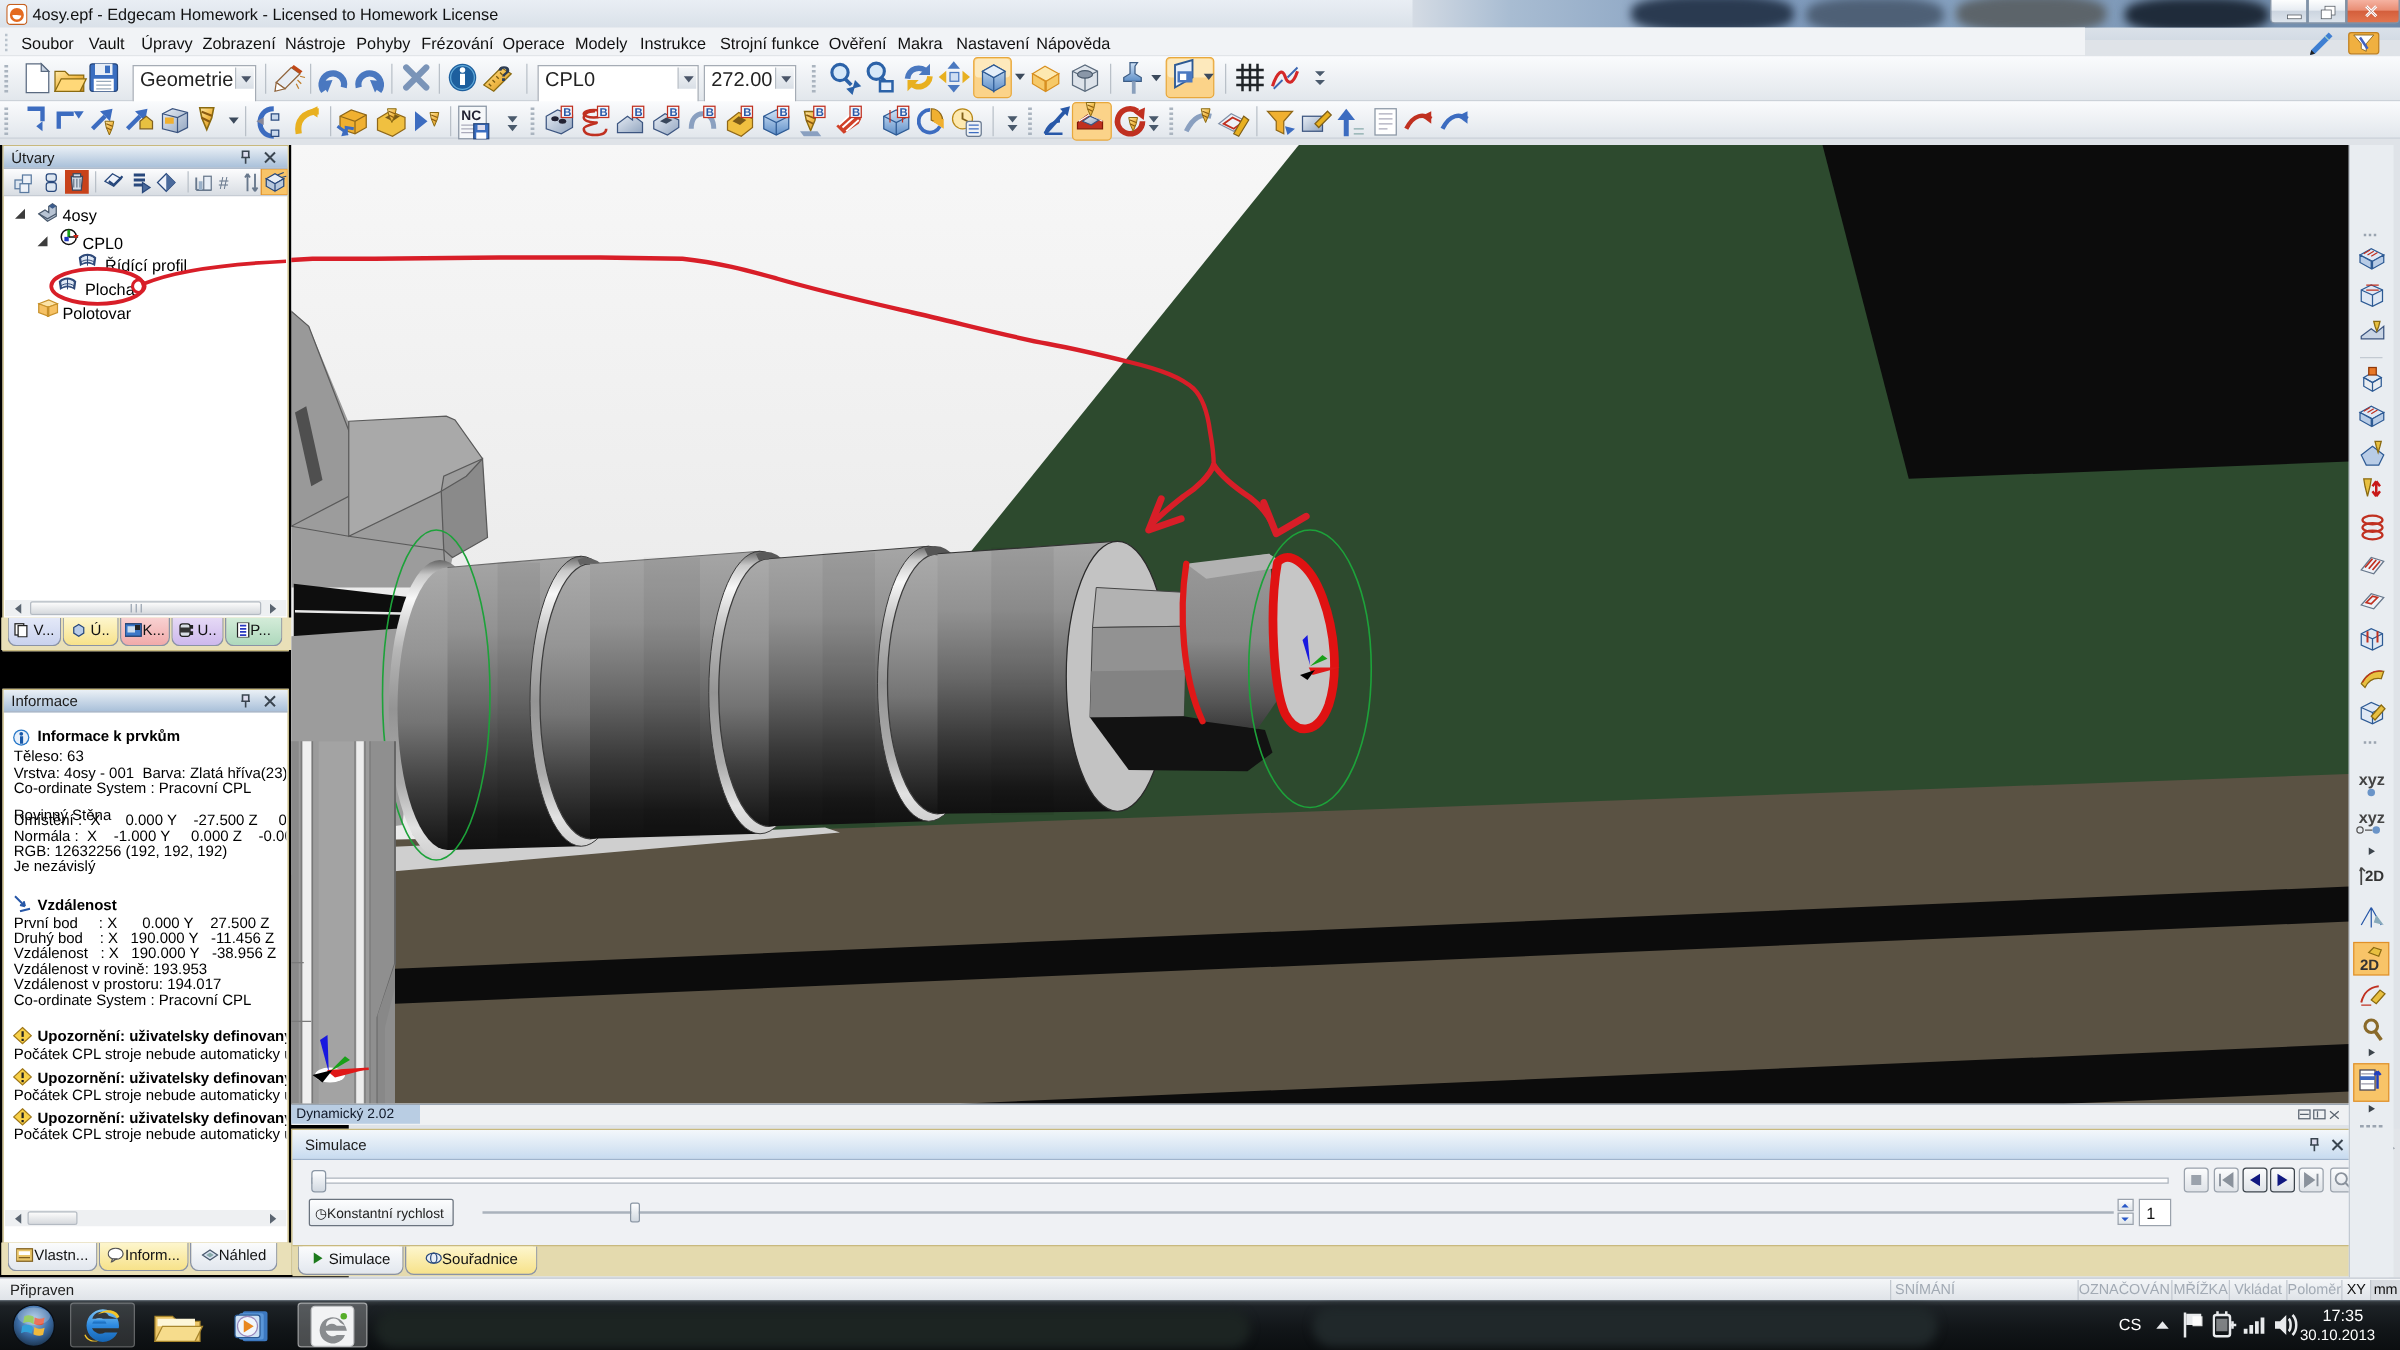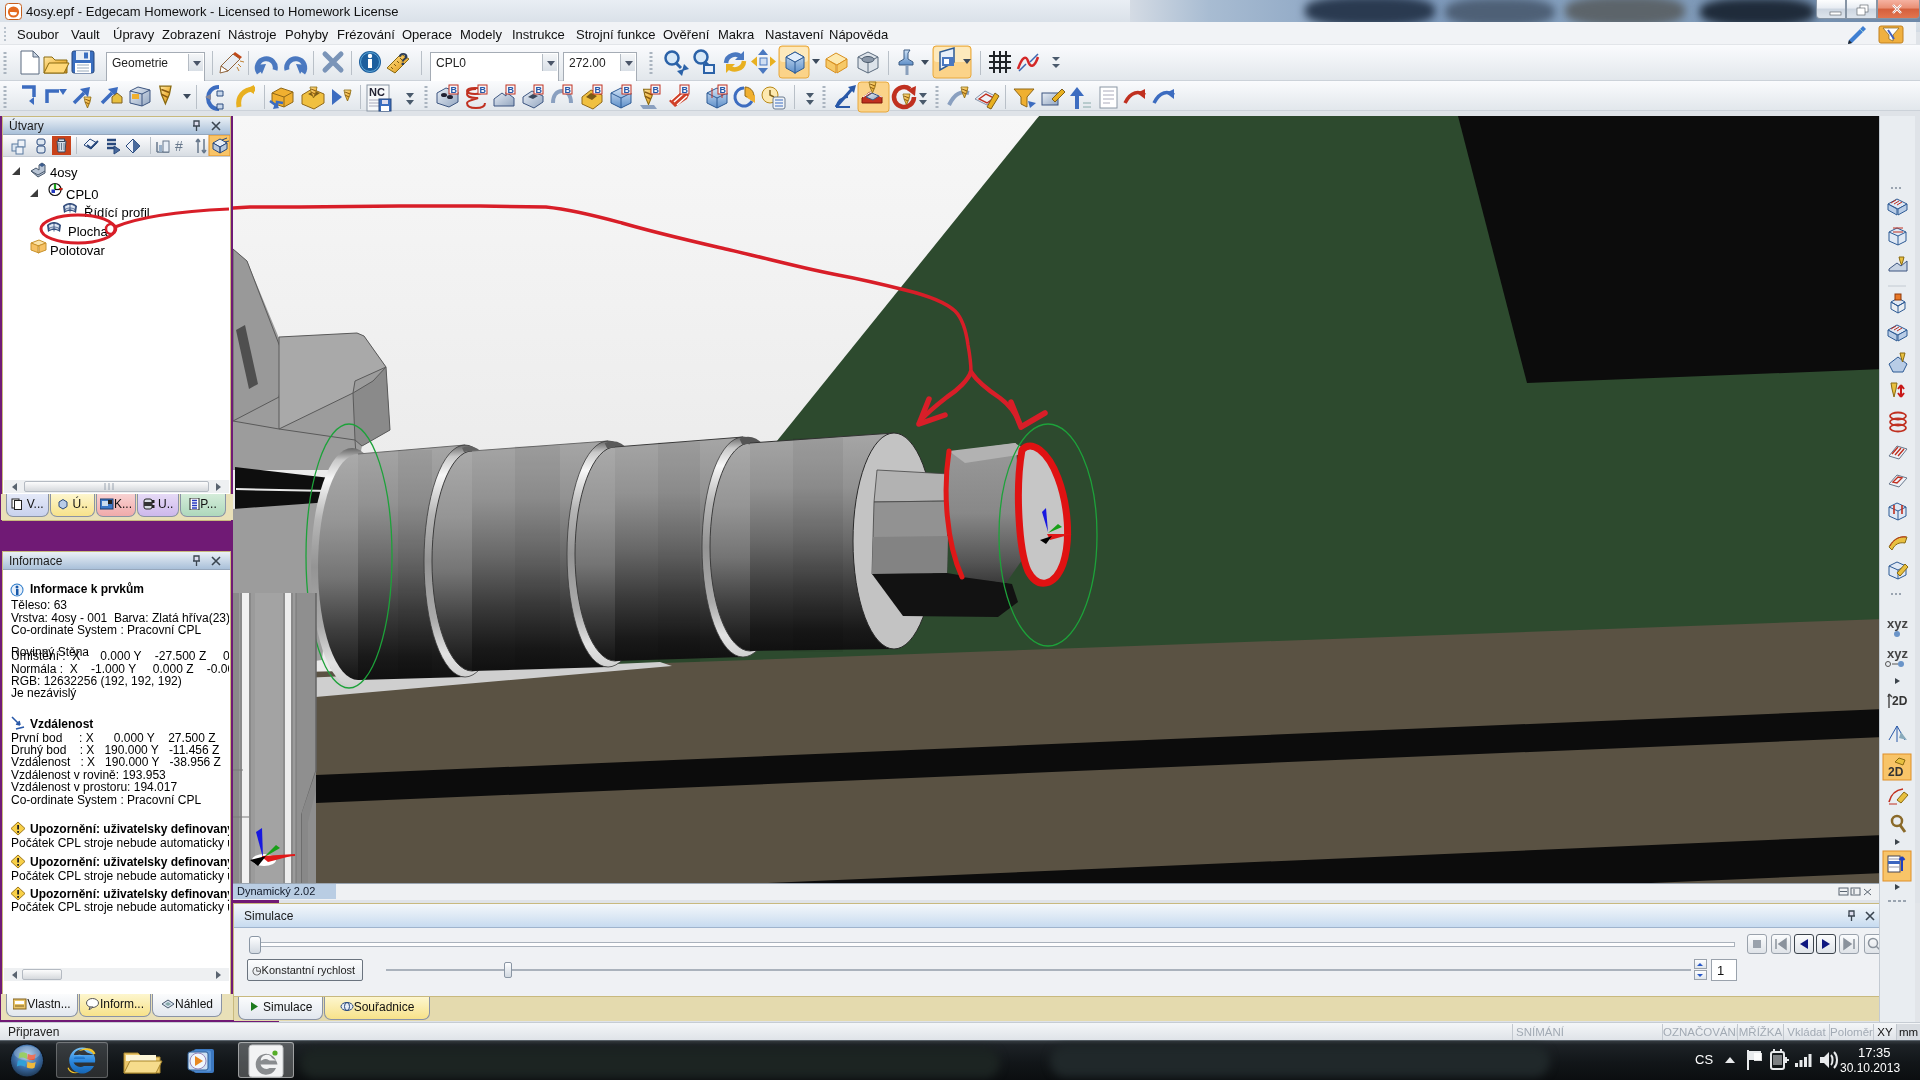--- a/index.html
+++ b/index.html
@@ -7,32 +7,32 @@
 
 #titlebar{left:0;top:0;width:1920px;height:32px;background:linear-gradient(#e9eef4,#d3dbe4);overflow:hidden}
 #titlebar .ttxt{left:26px;top:4px;font-size:13px;color:#111}
 #tphoto{left:1130px;top:0;width:790px;height:22px;background:linear-gradient(90deg,#d4dbe4 0%,#a8bcd2 10%,#7e9abc 35%,#87a2c0 60%,#6d88a8 100%);overflow:hidden}
 .blob{position:absolute;filter:blur(4px)}
 .winbtn{top:0;height:19px;border:1px solid #8795a5;border-top:none;background:linear-gradient(#fdfefe 0%,#e7ecf2 45%,#ccd5e0 50%,#dde4ec 100%)}
 #btnmin{left:1816px;width:30px;border-radius:0 0 0 4px}
 #btnmax{left:1846px;width:31px}
 #btnclose{left:1877px;width:43px;background:linear-gradient(#f5b2a1 0%,#e98e74 45%,#d45f3c 50%,#e2754f 100%);border-radius:0 0 4px 0}
 
-#menubar{left:0;top:22px;width:1916px;height:23px;background:#f1f3f6;border-bottom:1px solid #e2e5e9}
+#menubar{left:0;top:22px;width:1668px;height:23px;background:#f1f3f6;border-bottom:1px solid #e2e5e9}
 #menubar span{position:absolute;top:5px;font-size:13px;color:#101010}
 
 .toolrow{left:0;width:1920px;background:linear-gradient(#fafbfd,#e2e7ec);border-bottom:1px solid #ccd2d9}
 #toolbar1{top:45px;height:36px}
 #toolbar2{top:81px;height:30px}
-.combo{position:absolute;height:37px;background:#fff;border:1px solid #a5acb5;font-size:12px;color:#222}
+.combo{position:absolute;height:37px;background:#fff;border:1px solid #a5acb5;font-size:16px;color:#222}
 .combo .ar{position:absolute;right:1px;top:1px;width:15px;height:17px;background:linear-gradient(#f4f6f8,#d9dfe6);border-left:1px solid #b5bcc4}
 .combo .ar:after{content:"";position:absolute;left:4px;top:7px;border:4px solid transparent;border-top:5px solid #4a5568}
 .combo i{font-style:normal;position:absolute;left:5px;top:3px}
 
-#leftcol{left:0;top:116px;width:279px;height:906px;background:#701a75}
+#leftcol{left:0;top:116px;width:279px;height:906px;background:#000000}
 .panel{position:absolute;left:2px;width:229px;background:#fff;border:1px solid #c8b97e}
 .phead{position:relative;height:18px;background:linear-gradient(#eaf0f6,#a9c0d9);border-bottom:1px solid #96a7bc}
 .phead b{position:absolute;left:6px;top:2px;font-size:12px;font-weight:normal;color:#1a1a1a}
 .ptools{height:22px;background:linear-gradient(#fdfdfe,#d8dde3);border-bottom:1px solid #c6ccd4}
 .hscroll{position:absolute;left:1px;right:1px;height:13px;background:#eef0f2}
 .hscroll .thumb{position:absolute;top:1px;height:11px;background:linear-gradient(#fcfcfc,#d6d9dd);border:1px solid #b4bac2;border-radius:2px}
 .hsar{position:absolute;top:3px;width:0;height:0;border:4px solid transparent}
 .tabrow{position:absolute;left:0;width:233px;height:26px;background:#e9e0b8}
 .tab{position:absolute;top:0;height:23px;font-size:12px;color:#111;border:1px solid #8a93a5;border-top:none;border-radius:0 0 7px 7px;text-align:center;padding-top:3px}
 

